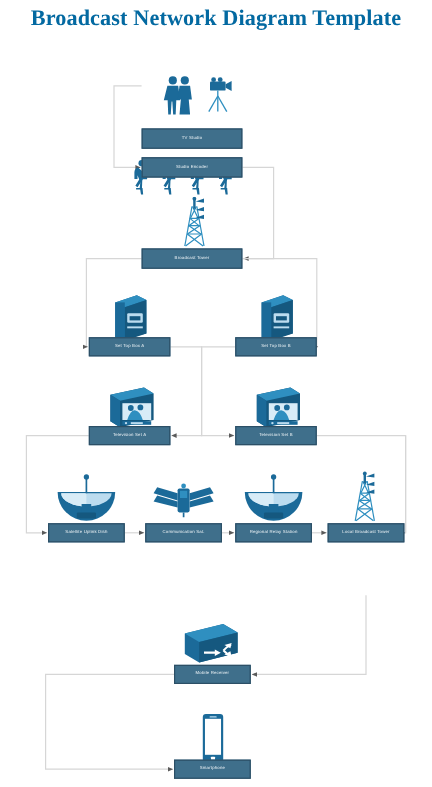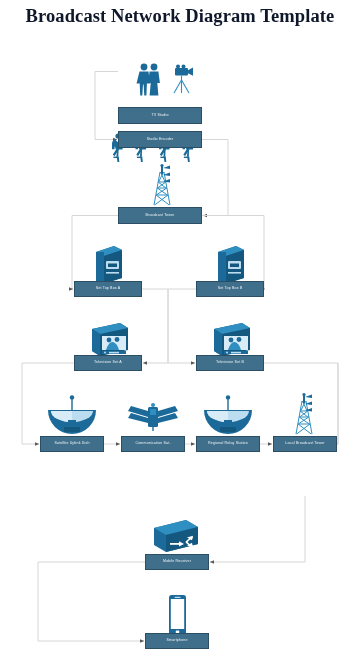--- a/index.html
+++ b/index.html
@@ -4,21 +4,21 @@
 <style>
   html,body{margin:0;padding:0;}
   body{
     width:360px;height:656px;background:#ffffff;
     font-family:"Liberation Sans", sans-serif;
     overflow:hidden;position:relative;
   }
   #page-title{
     position:absolute;left:0;top:6px;width:360px;text-align:center;
     font-family:"Liberation Serif", serif;
-    font-weight:bold;font-size:18.5px;color:#0f172a;
+    font-weight:bold;font-size:18.5px;color:#0369a1;
     letter-spacing:.1px;
   }
   #canvas{position:absolute;left:0;top:44px;width:360px;height:612px;}
   #wires{position:absolute;left:0;top:0;width:360px;height:612px;}
   .nbox{
     position:absolute;box-sizing:border-box;
     background:#3f6f8b;border:1px solid #2c4f66;
     display:flex;align-items:center;justify-content:center;
     color:#eef4f7;font-size:3.6px;letter-spacing:.15px;
     text-align:center;line-height:1.1;white-space:nowrap;

